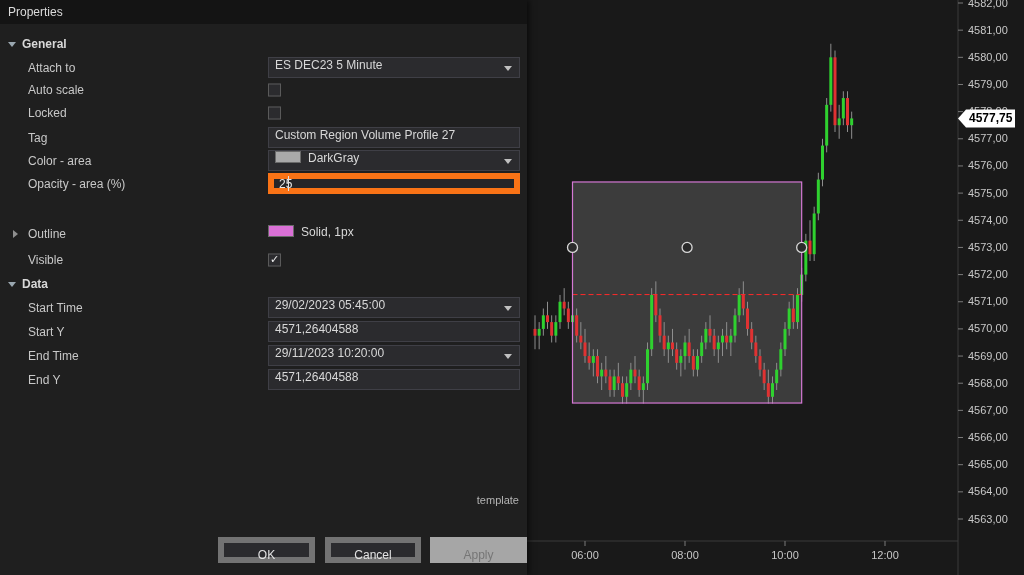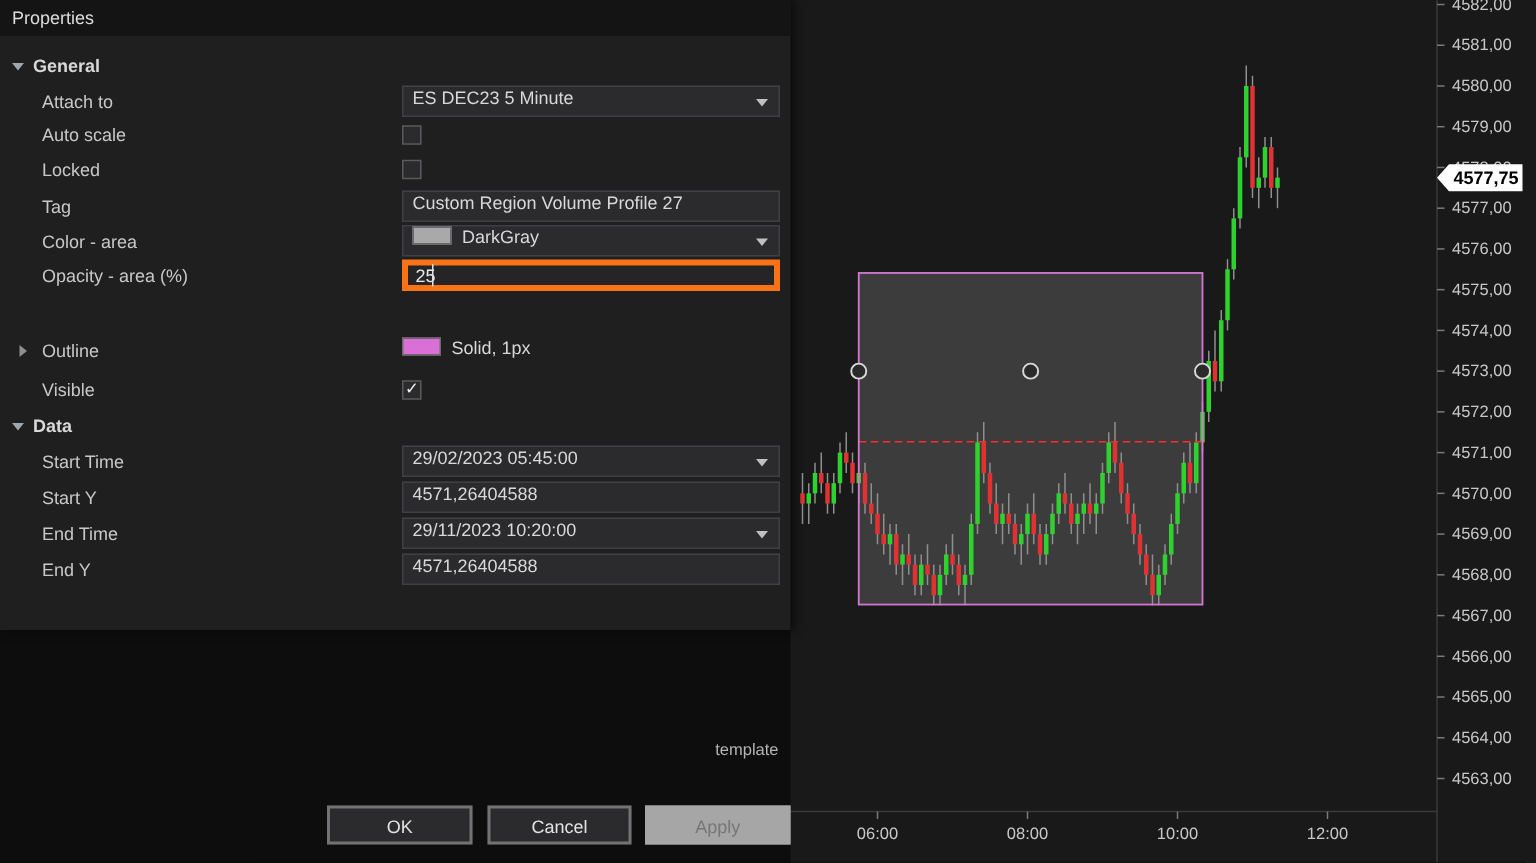--- a/index.html
+++ b/index.html
@@ -5,21 +5,21 @@
   *{margin:0;padding:0;box-sizing:border-box}
   html,body{width:1024px;height:575px;overflow:hidden;background:#0d0d0d;
     font-family:"Liberation Sans",sans-serif}
   body{position:relative}
 
   
   .chart-panel{position:absolute;left:527px;top:0;width:497px;height:575px;background:#191919}
   svg text{font-family:"Liberation Sans",sans-serif}
 
   
-  .dialog{position:absolute;left:0;top:0;width:527px;height:420px;background:#1f1f1f;
+  .dialog{position:absolute;left:0;top:0;width:527px;height:575px;background:#1f1f1f;
     box-shadow:2px 0 6px rgba(0,0,0,.6)}
   .titlebar{position:absolute;top:0;left:0;right:0;height:24px;background:#141414;
     color:#dcdcdc;font-size:12px;line-height:24px;padding-left:8px}
   .sec{position:absolute;left:8px;height:16px;display:flex;align-items:center;gap:6px}
   .sec-label{color:#d8d8d8;font-weight:bold;font-size:12px}
   .tri-down{width:0;height:0;border-left:4px solid transparent;border-right:4px solid transparent;
     border-top:5px solid #9aa7b0}
   .tri-right{width:0;height:0;border-top:4px solid transparent;border-bottom:4px solid transparent;
     border-left:5px solid #8f8f8f}
   .prow{position:absolute;left:0;width:527px}
@@ -29,25 +29,25 @@
     border:1px solid #3f3f46;color:#d8d8d8;font-size:12px;display:flex;align-items:flex-start;
     padding:0 6px;white-space:nowrap}
   .ctl.plain{background:transparent;border:none;padding:0}
   .chev{position:absolute;right:7px;top:50%;margin-top:-2px;width:0;height:0;
     border-left:4px solid transparent;border-right:4px solid transparent;border-top:5px solid #c0c0c0}
   .swatch{display:inline-block;width:26px;height:12px;border:1px solid #6a6a6a;margin-right:7px;flex:none}
   .checkbox{position:absolute;left:268px;top:50%;transform:translateY(-50%);
     width:13px;height:13px;background:#2b2b2e;border:1px solid #5a5a5a}
   .checkbox.checked::after{content:"✓";position:absolute;left:1px;top:-2px;color:#efefef;font-size:11px}
   input.opacity-input{position:absolute;left:268px;width:252px;height:100%;background:#252528;
-    border:4px solid #f97316;color:#e8e8e8;font-size:12px;padding:0 5px;outline:none;
+    border:6px solid #f97316;color:#e8e8e8;font-size:12px;padding:0 5px;outline:none;
     font-family:"Liberation Sans",sans-serif}
   .caret{position:absolute;left:288px;top:3px;bottom:3px;width:1px;background:#e0e0e0}
   .template-link{position:absolute;right:8px;top:494px;color:#b4b4b4;font-size:11px}
-  .btn{position:absolute;top:537px;height:26px;background:#2b2b2e;border:2px solid #737373;
+  .btn{position:absolute;top:537px;height:26px;background:#2b2b2e;border:6px solid #737373;
     color:#e2e2e2;font-size:12px;text-align:center;line-height:24px;cursor:default}
   .btn.apply{background:#a6a6a6;border-color:#a6a6a6;color:#767676}
 </style>
 </head>
 <body>
 
 <div class="chart-panel">
   <svg id="chart-svg" width="497" height="575">
       <rect x="0" y="0" width="497" height="575" fill="#191919"></rect>
       <rect x="45.5" y="181.97122000000397" width="229.16666666666669" height="221.06611999998418" fill="#a9a9a9" fill-opacity="0.25"></rect>

